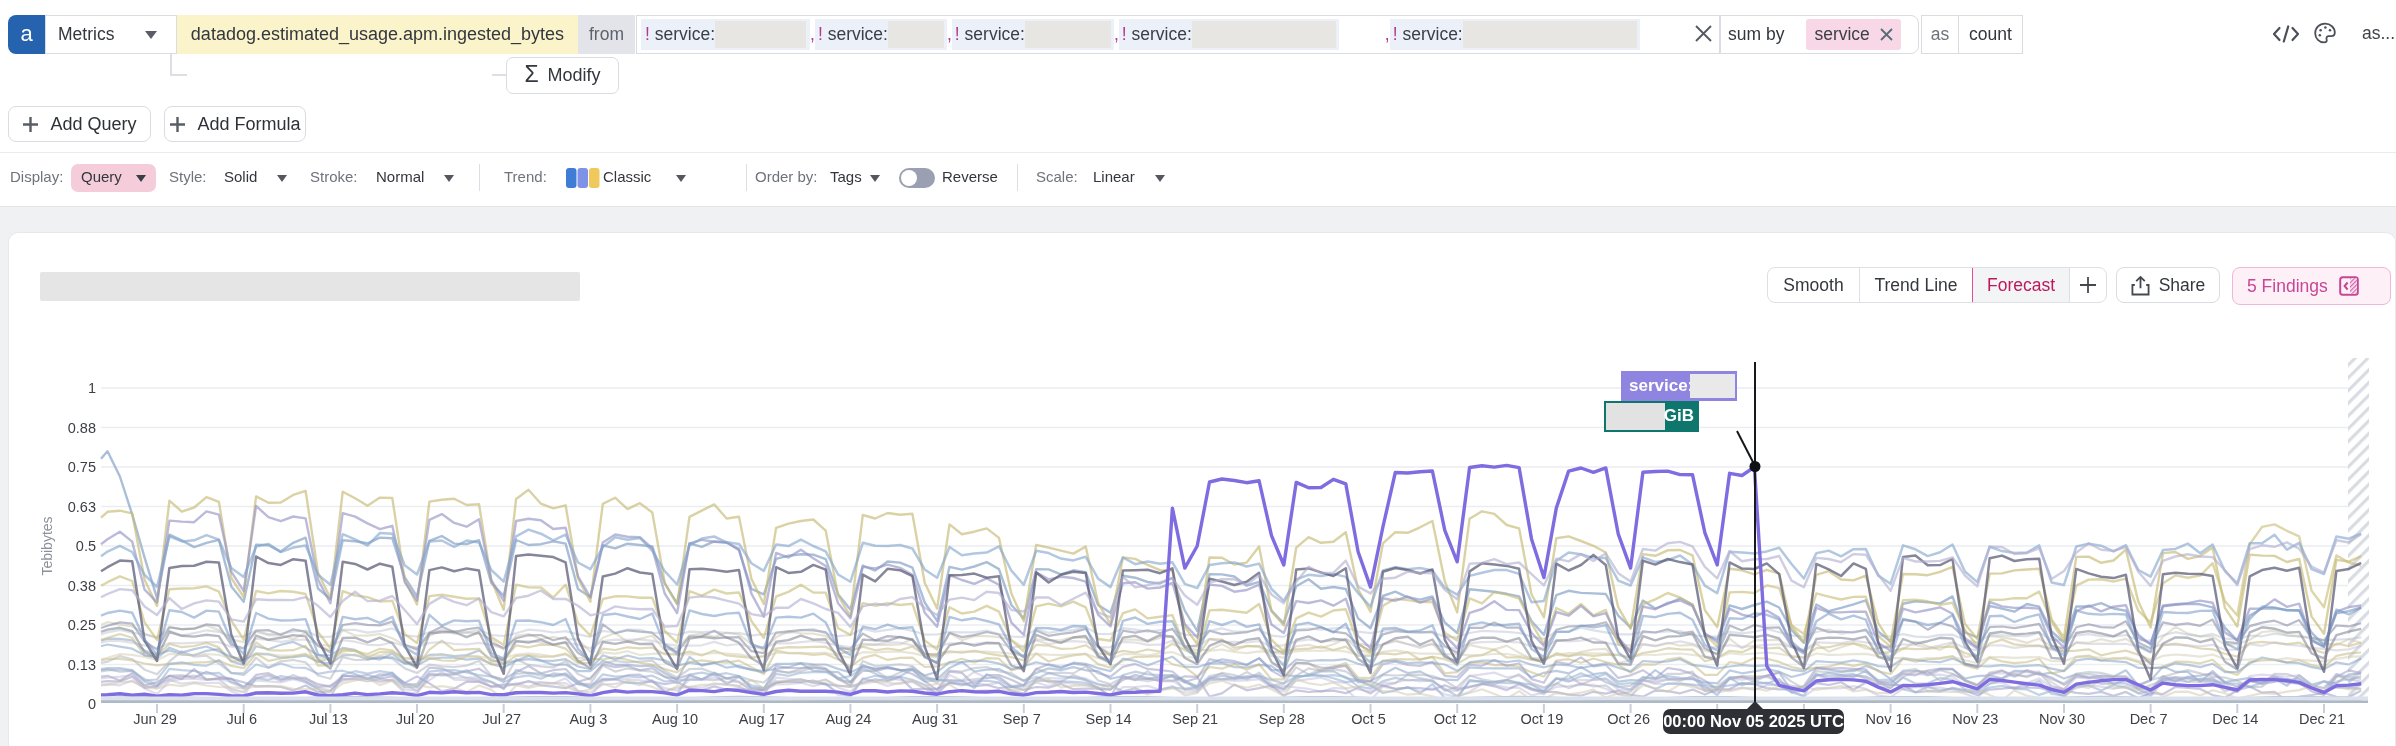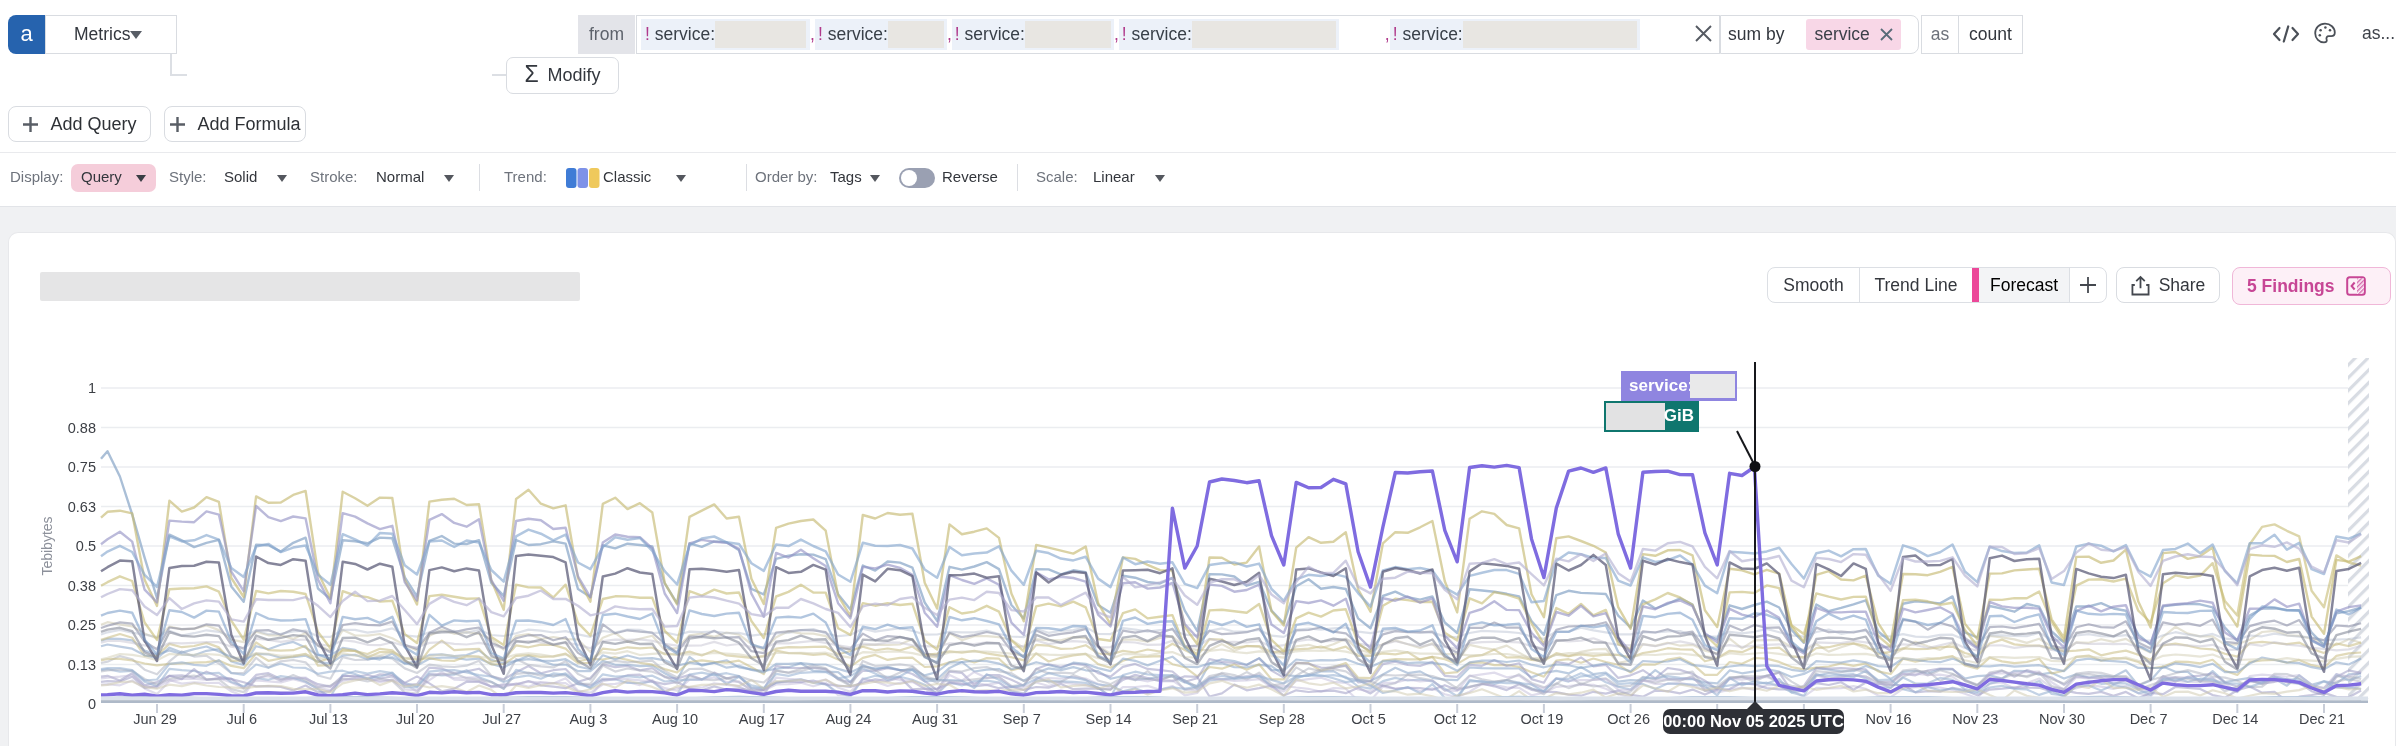--- a/index.html
+++ b/index.html
@@ -12,21 +12,22 @@
 </style></head>
 <body>
 <div class="page">
 
 <div class="abs" style="left:0;top:152px;width:2396px;height:1px;background:#e9eaed"></div>
 <div class="abs" style="left:0;top:206px;width:2396px;height:540px;background:#f0f1f3"></div>
 <div class="abs" style="left:0;top:206px;width:2396px;height:1px;background:#e2e4e8"></div>
 <div class="abs" style="left:8px;top:232px;width:2388px;height:514px;background:#fff;border:1px solid #e7e8eb;border-bottom:none;border-radius:10px 10px 0 0"></div>
 
 <div class="abs" style="left:8px;top:15px;width:37px;height:39px;background:#2663ae;border-radius:8px 0 0 8px;color:#fff;font-size:22px;text-align:center;line-height:37px">a</div>
-<div class="bx" style="left:45px;top:15px;width:132px;height:39px;display:flex;align-items:center;padding:0 28px;font-size:17.5px;color:#33373e">Metrics<span class="caret" style="margin-left:auto;margin-right:7px"></span></div>
+<div class="bx" style="left:45px;top:15px;width:132px;height:39px;display:flex;align-items:center;padding:0 12px;font-size:17.5px;color:#33373e">Metrics<span class="caret" style="margin-left:auto;margin-right:7px"></span></div>
+<div class="abs" style="left:177px;top:15px;width:401px;height:39px;background:#fbf4cb;display:flex;align-items:center;justify-content:center;font-size:18px;color:#33373e;white-space:nowrap">datadog.estimated_usage.apm.ingested_bytes</div>
 <div class="abs" style="left:578px;top:15px;width:57px;height:39px;background:#e3e4e9;display:flex;align-items:center;justify-content:center;font-size:17.5px;color:#5d626b">from</div>
 <div class="bx" style="left:636px;top:15px;width:1084px;height:39px"></div>
 <div class="abs" style="left:641px;top:19px;height:31px;display:flex;align-items:center;font-size:17.5px;white-space:nowrap">
   <span style="background:#ecf1f9;display:flex;align-items:center;height:31px;padding:0 4px"><span style="color:#b03a8c">!</span>&nbsp;<span style="color:#394049">service:</span><span style="display:inline-block;width:91px;height:27px;background:#e8e6e2"></span></span>
   <span style="color:#b03a8c">,</span>
       <span style="background:#ecf1f9;display:flex;align-items:center;height:31px;padding:0 3px"><span style="color:#b03a8c">!</span>&nbsp;<span style="color:#394049">service:</span><span style="display:inline-block;width:56px;height:27px;background:#e8e6e2"></span></span>
   <span style="color:#b03a8c">,</span>
       <span style="background:#ecf1f9;display:flex;align-items:center;height:31px;padding:0 3px"><span style="color:#b03a8c">!</span>&nbsp;<span style="color:#394049">service:</span><span style="display:inline-block;width:86px;height:27px;background:#e8e6e2"></span></span>
   <span style="color:#b03a8c">,</span>
       <span style="background:#ecf1f9;display:flex;align-items:center;height:31px;padding:0 3px"><span style="color:#b03a8c">!</span>&nbsp;<span style="color:#394049">service:</span><span style="display:inline-block;width:144px;height:27px;background:#e8e6e2"></span></span>
@@ -98,32 +99,32 @@
 <div class="abs" style="left:942px;top:168px;font-size:15px;color:#33363c">Reverse</div>
 <div class="abs" style="left:1017px;top:164px;width:1px;height:27px;background:#dcdee3"></div>
 <div class="abs" style="left:1036px;top:168px;font-size:15px;color:#6e737c">Scale:</div>
 <div class="abs" style="left:1093px;top:168px;font-size:15px;color:#33363c">Linear</div>
 <span class="caret sm abs" style="left:1155px;top:175px"></span>
 
 <div class="abs" style="left:40px;top:272px;width:540px;height:29px;background:#e5e5e6;border-radius:2px"></div>
 <div class="abs" style="left:1767px;top:267px;height:36px;display:flex;border:1px solid #dcdfe4;border-radius:8px;overflow:hidden;font-size:17.5px;color:#34373d;background:#fff">
   <span style="display:flex;align-items:center;justify-content:center;width:91px">Smooth</span>
   <span style="display:flex;align-items:center;justify-content:center;width:113px;border-left:1px solid #dcdfe4">Trend Line</span>
-  <span style="display:flex;align-items:center;justify-content:center;width:97px;border-left:7px solid #ec4899;background:#f3f4f6;color:#000000">Forecast</span>
+  <span style="display:flex;align-items:center;justify-content:center;width:97px;border-left:1px solid #ec4899;background:#f3f4f6;color:#be185d">Forecast</span>
   <span style="display:flex;align-items:center;justify-content:center;width:37px;border-left:1px solid #dcdfe4">
         <svg width="18" height="18" viewBox="0 0 18 18" stroke="#44484f" stroke-width="1.8" fill="none">
           <path d="M9 1 L9 17 M1 9 L17 9"></path>
         </svg>
       </span>
 </div>
 <div class="abs bx" style="left:2116px;top:267px;width:104px;height:36px;border-radius:8px;display:flex;align-items:center;justify-content:center;font-size:17.5px;color:#34373d">
 <svg width="19" height="21" viewBox="0 0 20 22" fill="none" stroke="#44484f" stroke-width="1.9" style="margin-right:9px">
         <path d="M10 14 L10 2.5 M5.5 6.5 L10 2 L14.5 6.5 M4 10.5 L1.5 10.5 L1.5 20.5 L18.5 20.5 L18.5 10.5 L16 10.5"></path>
       </svg>Share</div>
-<div class="abs" style="left:2232px;top:267px;width:159px;height:38px;background:#fdf0f7;border:1.5px solid #f0b7d8;border-radius:8px;display:flex;align-items:center;font-size:17.5px;color:#c74695;font-weight:700;padding-left:14px">5 Findings
+<div class="abs" style="left:2232px;top:267px;width:159px;height:38px;background:#fdf0f7;border:1.5px solid #f0b7d8;border-radius:8px;display:flex;align-items:center;font-size:17.5px;color:#c74695;font-weight:400;padding-left:14px">5 Findings
 <svg width="20" height="20" viewBox="0 0 20 20" style="margin-left:11px">
         <defs>
           <pattern id="ph" width="3" height="3" patternTransform="rotate(45)" patternUnits="userSpaceOnUse">
             <rect width="3" height="3" fill="#fdf0f7"></rect>
             <rect width="1.4" height="3" fill="#d46aad"></rect>
           </pattern>
         </defs>
         <rect x="1.2" y="1.2" width="17.6" height="17.6" rx="2.5" fill="none" stroke="#c74695" stroke-width="2"></rect>
         <rect x="11" y="2.2" width="6.8" height="15.6" fill="url(#ph)"></rect>
         <path d="M8.6 6.5 L5.6 10 L8.6 13.5" fill="none" stroke="#c74695" stroke-width="2"></path>

